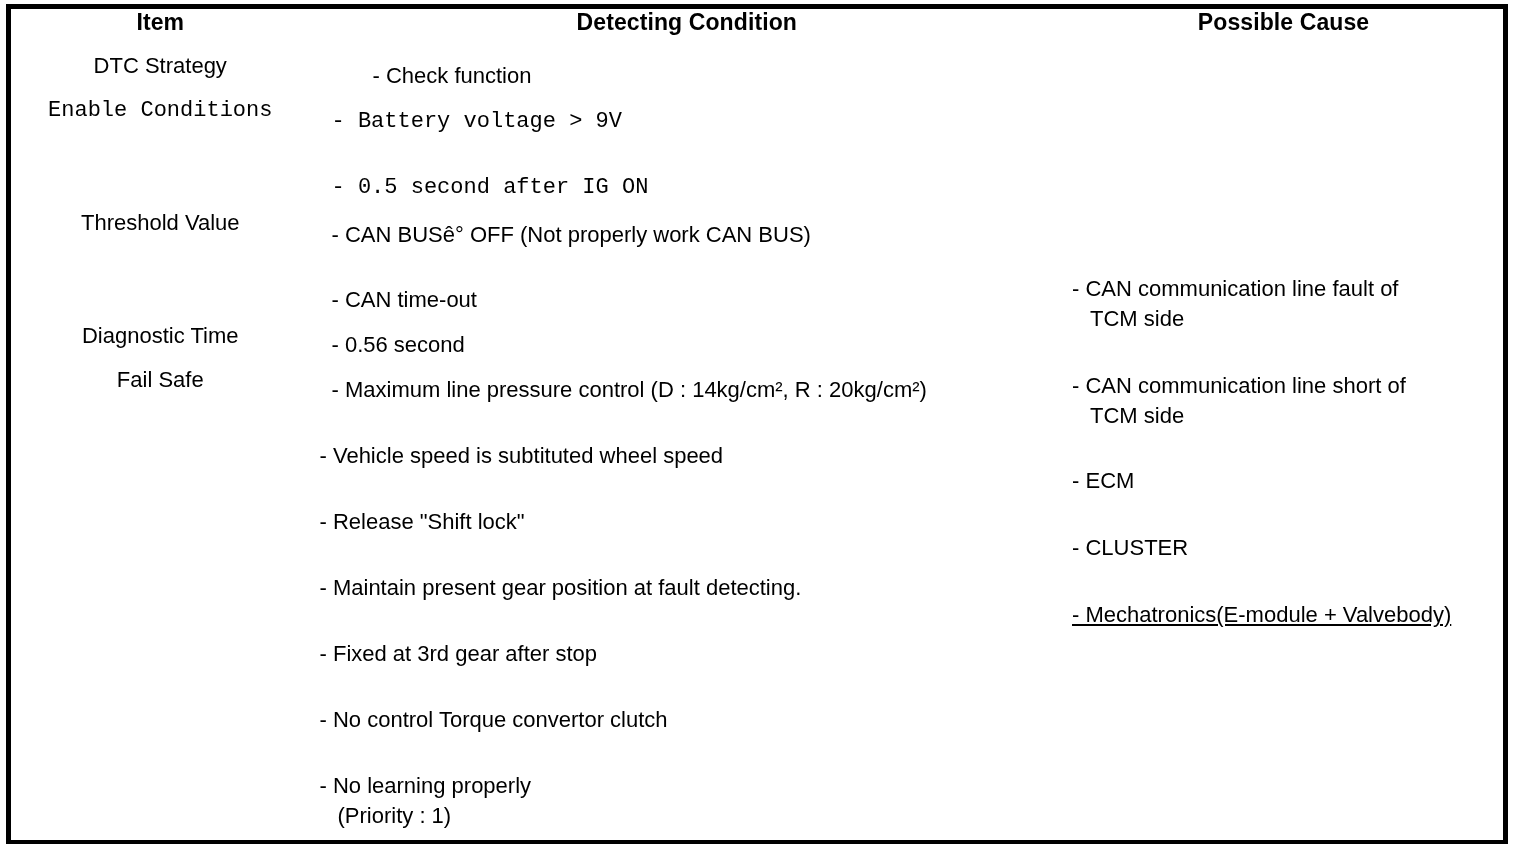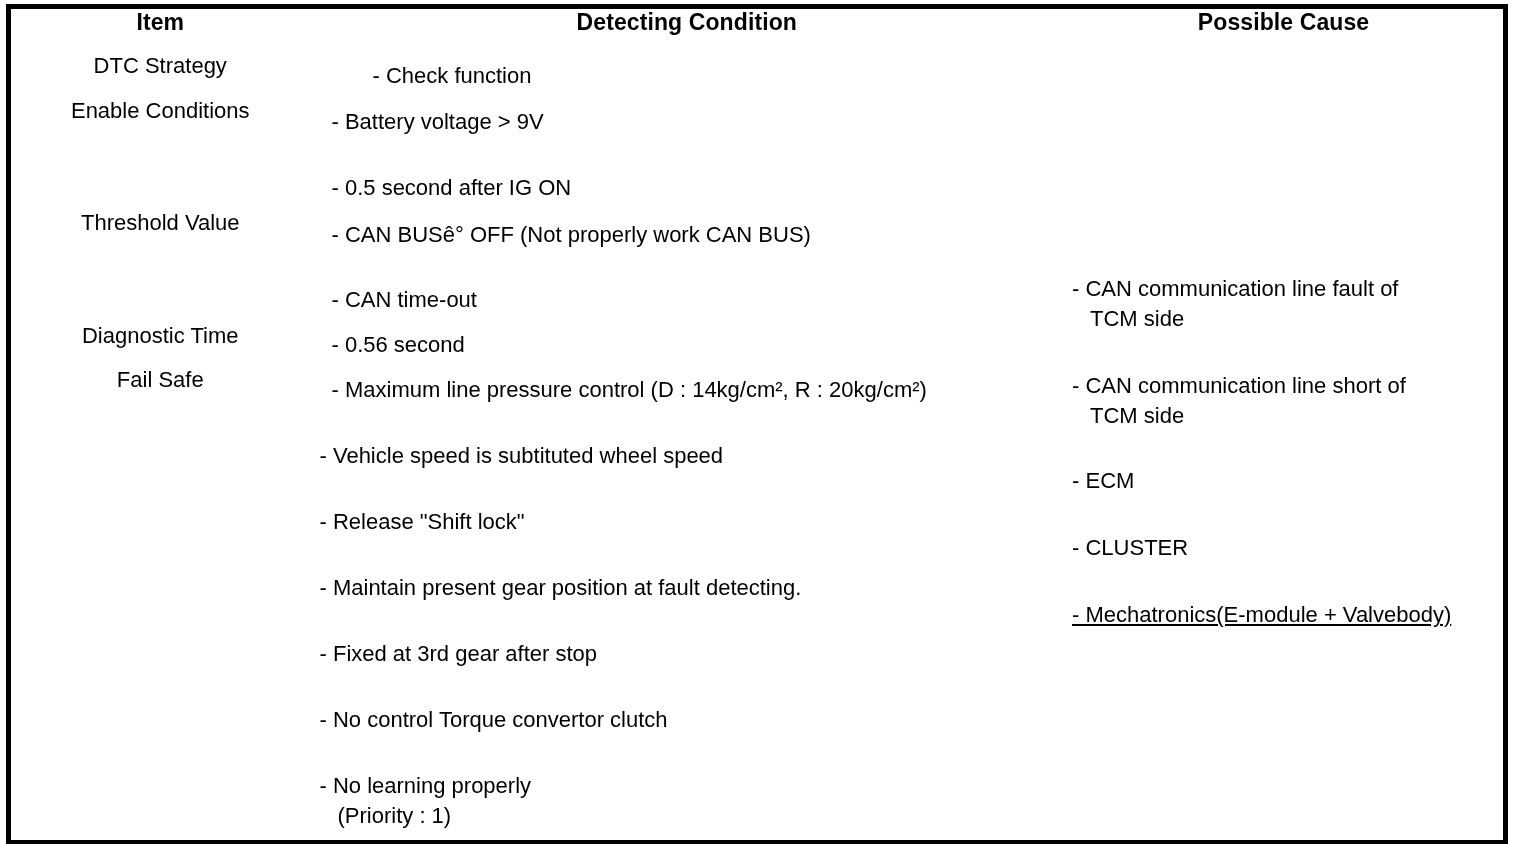--- a/index.html
+++ b/index.html
@@ -103,21 +103,21 @@
     line-height: 1.0;
   }
   .line-cont {
     position: absolute;
     white-space: nowrap;
     line-height: 1.0;
   }
 
   
   .r-dtc     { height: 45px; }
-  .r-enable  { height: 112px; }
+  .r-enable  { height: 112px; font-family: Liberation Mono, monospace; }
   .r-thresh  { height: 113px; }
   .r-diag    { height: 44px; }
   .r-fail    { height: 475px; }
 </style>
 </head>
 <body>
 
 <div class="page">
 
   <table class="dtc-table">

